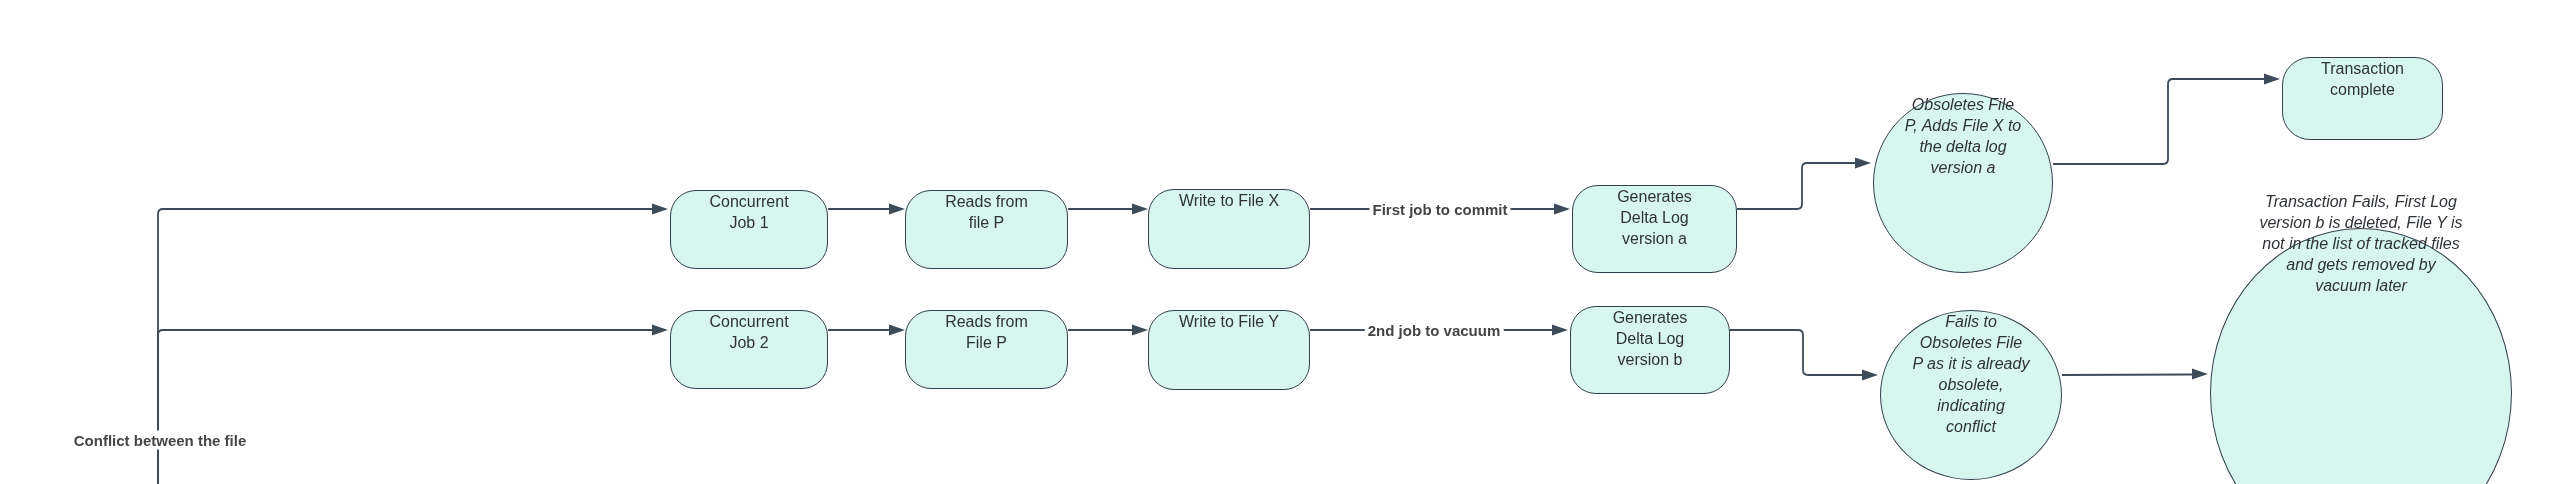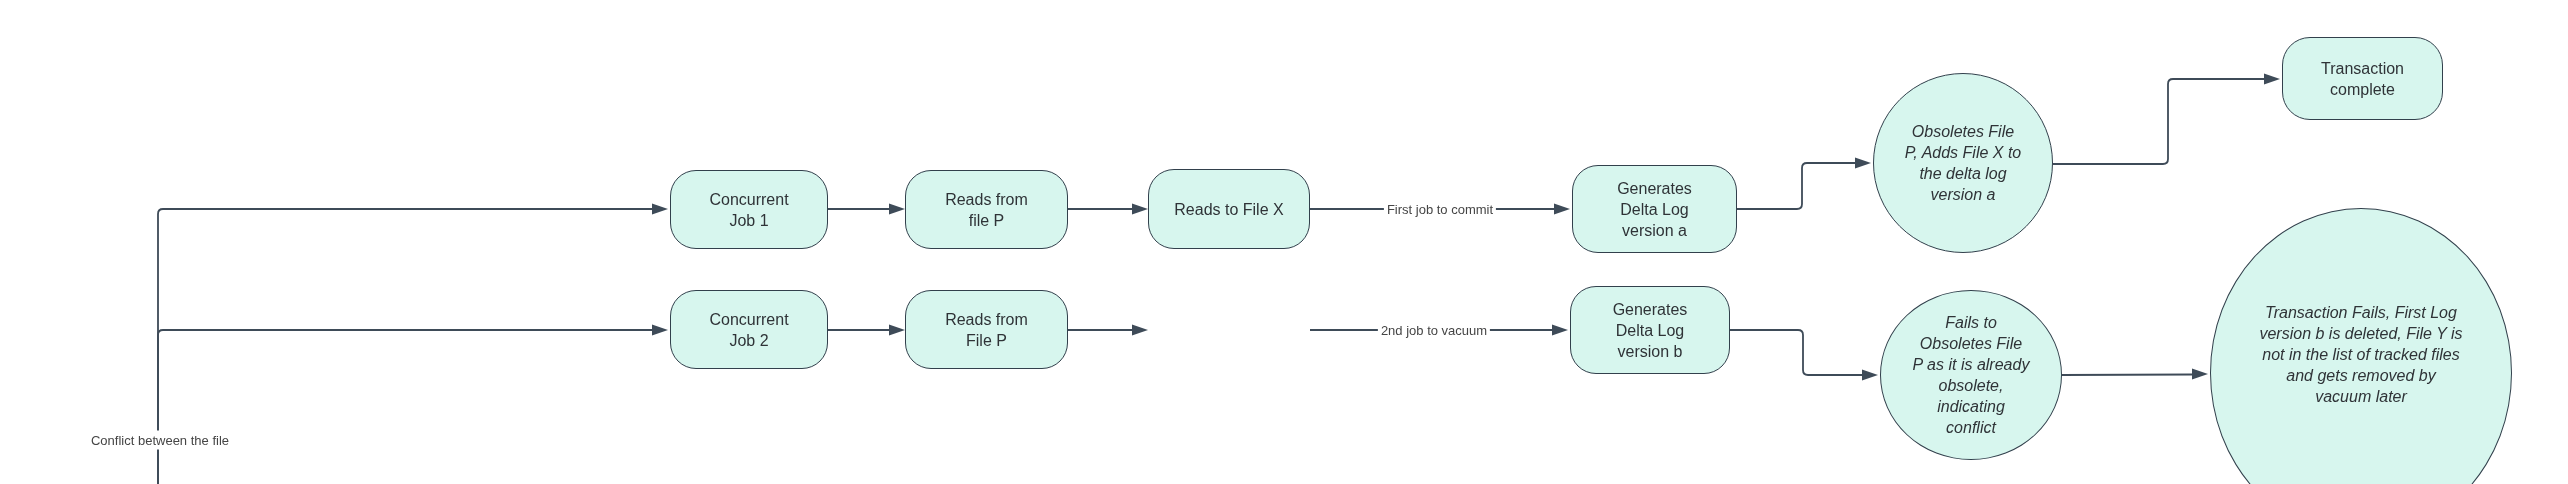--- a/index.html
+++ b/index.html
@@ -7,36 +7,37 @@
     width: 2568px; height: 484px; position: relative; overflow: hidden;
     font-family: "Liberation Sans", sans-serif;
   }
   .canvas { position: absolute; inset: 0; }
   svg.edges { position: absolute; left: 0; top: 0; }
   .node {
     position: absolute;
     background: #d7f6ee;
     border: 1.5px solid #32404c;
     box-sizing: border-box;
-    display: flex; align-items: center; justify-content: center;
+    display: flex; align-items: flex-start; justify-content: center;
     text-align: center;
     color: #2f3337;
     font-size: 16px; line-height: 21px;
     white-space: pre-line;
+    margin-top: 20px;
   }
   .rrect   { border-radius: 26px; }
   .ellipse { border-radius: 50%; font-style: italic; }
   .node span { display: block; width: 96%; }
   .edge-label {
     position: absolute;
     transform: translate(-50%, -50%);
     background: #ffffff;
     color: #454545;
-    font-weight: normal;
-    font-size: 13px;
+    font-weight: bold;
+    font-size: 15px;
     line-height: 17px;
     padding: 1px 3px;
     white-space: nowrap;
   }
 </style>
 </head>
 <body>
 
 <div class="canvas">
 
@@ -81,21 +82,21 @@
 
   <div class="node rrect" style="left:670px; top:170px; width:158px; height:79px">
     <span>Concurrent
 Job 1</span>
   </div>
   <div class="node rrect" style="left:905px; top:170px; width:163px; height:79px">
     <span>Reads from
 file P</span>
   </div>
   <div class="node rrect" style="left:1148px; top:169px; width:162px; height:80px">
-    <span>Reads to File X</span>
+    <span>Write to File X</span>
   </div>
   <div class="node rrect" style="left:1572px; top:165px; width:165px; height:88px">
     <span>Generates
 Delta Log
 version a</span>
   </div>
   <div class="node ellipse" style="left:1873px; top:73px; width:180px; height:180px">
     <span>Obsoletes File
 P, Adds File X to
 the delta log
@@ -106,20 +107,23 @@
 complete</span>
   </div>
 
   <div class="node rrect" style="left:670px; top:290px; width:158px; height:79px">
     <span>Concurrent
 Job 2</span>
   </div>
   <div class="node rrect" style="left:905px; top:290px; width:163px; height:79px">
     <span>Reads from
 File P</span>
+  </div>
+  <div class="node rrect" style="left:1148px; top:290px; width:162px; height:80px">
+    <span>Write to File Y</span>
   </div>
   <div class="node rrect" style="left:1570px; top:286px; width:160px; height:88px">
     <span>Generates
 Delta Log
 version b</span>
   </div>
   <div class="node ellipse" style="left:1880px; top:290px; width:182px; height:170px">
     <span>Fails to
 Obsoletes File
 P as it is already

